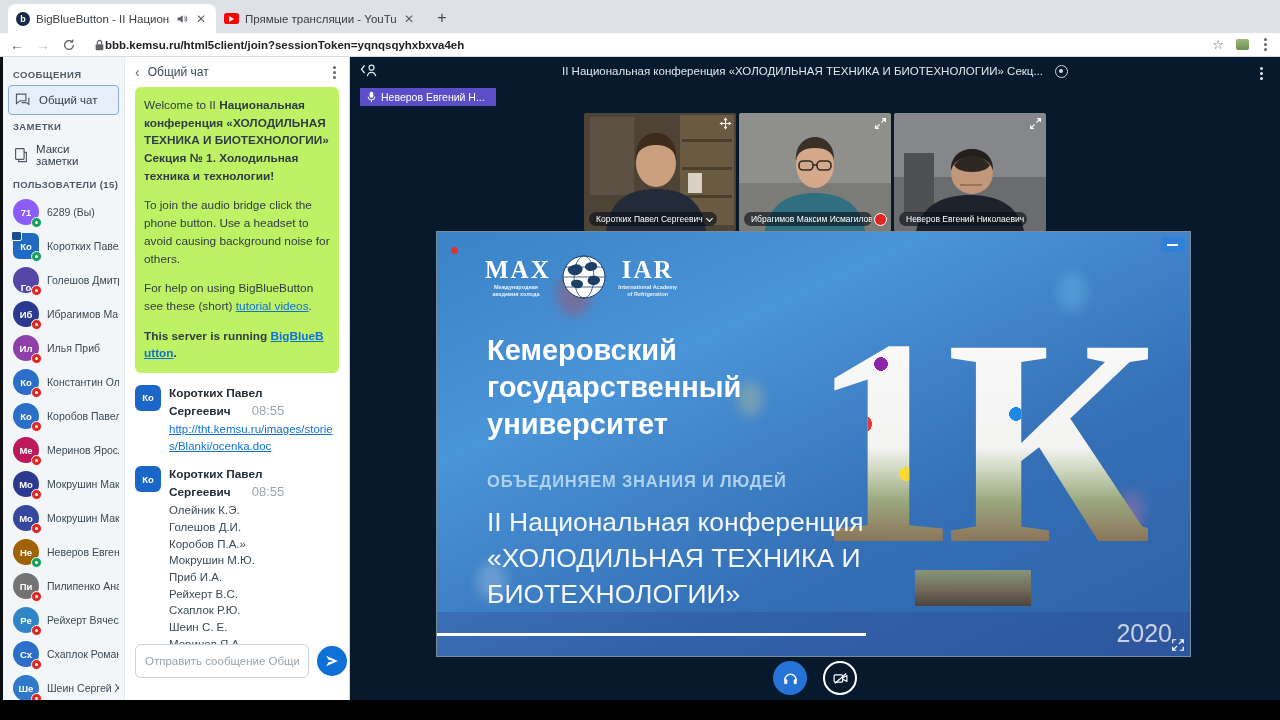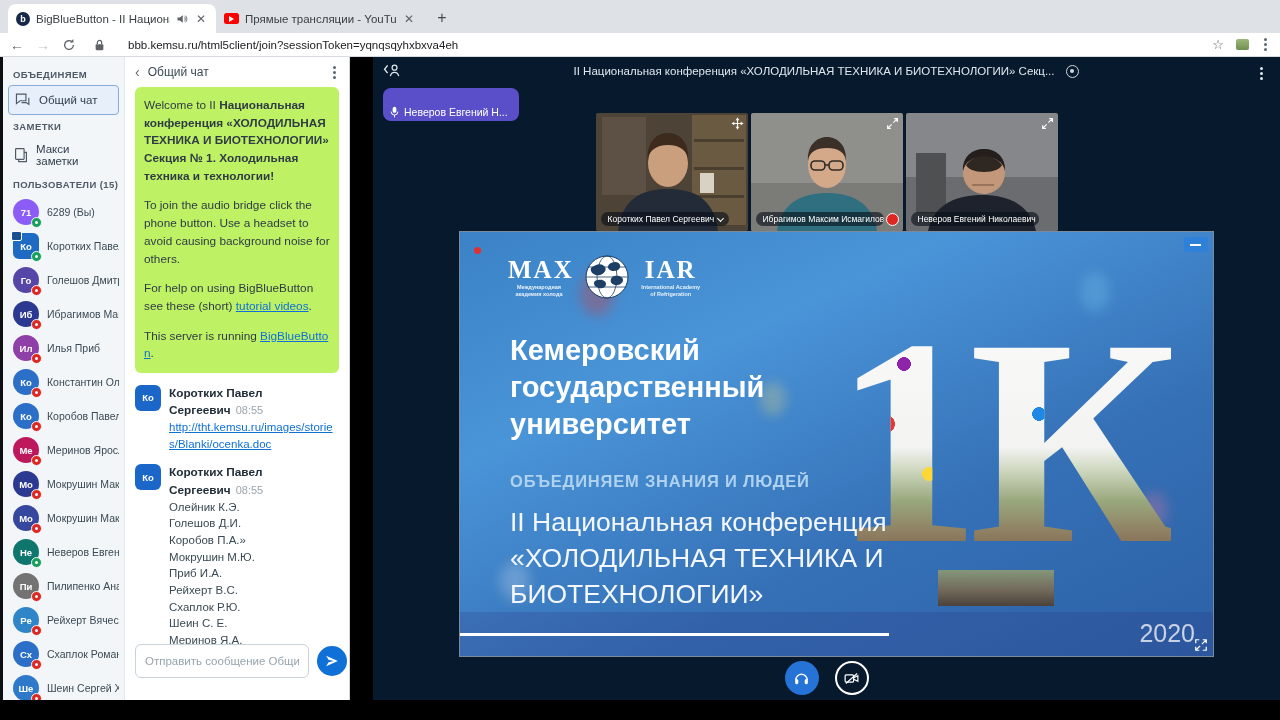--- a/index.html
+++ b/index.html
@@ -13,21 +13,21 @@
   .tab .t-title { flex:1; white-space:nowrap; overflow:hidden; }
   .tab .t-close { color:#5f6368; font-size:12px; padding:0 2px; }
   .fav-bbb { width:14px; height:14px; border-radius:50%; background:#16294a; color:#fff; font-size:9px; font-weight:bold; display:flex; align-items:center; justify-content:center; flex:0 0 auto;}
   .fav-yt { width:15px; height:11px; border-radius:2.5px; background:#f00; position:relative; flex:0 0 auto;}
   .fav-yt:after { content:""; position:absolute; left:5px; top:2.5px; border-left:5px solid #fff; border-top:3px solid transparent; border-bottom:3px solid transparent; }
   .speaker { width:12px; height:12px; flex:0 0 auto; }
   .newtab { width:24px; height:24px; margin:0 0 3px 6px; border-radius:50%; display:flex; align-items:center; justify-content:center; font-size:16px; color:#45494d; }
   .toolbar { height:24px; background:#fff; display:flex; align-items:center; padding:0 10px; gap:12px; border-bottom:1px solid #d7dade; }
   .nav-ic { font-size:14px; color:#5f6368; line-height:1; }
   .nav-ic.disabled { color:#c3c7cb; }
-  .urlbox { flex:1; display:flex; align-items:center; gap:23px; padding-left:6px; }
+  .urlbox { flex:1; display:flex; align-items:center; gap:0; padding-left:6px;font-weight:bold; }
   .url-text { font-size:11.5px; color:#202124; }
   .ext-ic { width:13px; height:11px; background:linear-gradient(#9db87c,#6f8f4f); border-radius:2px; }
   .star { font-size:13px; color:#5f6368; }
 
   
   .app { position:absolute; top:57px; left:0; width:1280px; height:643px; display:flex; border-left:3px solid #0c0e12; }
 
   
   .nav { width:122px; background:#f3f6f9; border-right:1px solid #e2e8ee; padding:6px 5px 0 5px; overflow:hidden; }
   .sec-label { font-size:9.5px; font-weight:bold; letter-spacing:.4px; color:#4e5a66; margin:6px 0 5px 5px; }
@@ -46,42 +46,42 @@
 
   
   .chat { width:225px; background:#fff; border-right:1px solid #cfd6dd; position:relative; padding:0 10px; }
   .chat-head { height:30px; display:flex; align-items:center; gap:8px; font-size:12px; color:#3b4a54; }
   .chat-head .back { font-size:14px; color:#5a6770; }
   .chat-head .title { flex:1; }
   .kebab { display:inline-flex; flex-direction:column; gap:2px; padding:3px; }
   .kebab i { width:3px; height:3px; border-radius:50%; background:#5a6770; }
   .welcome { background:#bef264; border-radius:6px; padding:10px 9px; font-size:11.8px; line-height:1.5; color:#2f3b45; }
   .welcome p { margin-bottom:12px; }
-  .welcome p:last-child { margin-bottom:0; }
+  .welcome p:last-child { margin-bottom:0;font-weight:bold; }
   .lnk { color:#0f70d7; text-decoration:underline; word-break:break-all; }
   .msg { display:flex; gap:8px; margin-top:12px; }
   .msg-av { width:26px; height:26px; border-radius:6px; background:#1b66c9; color:#fff; font-size:9.5px; font-weight:bold; display:flex; align-items:center; justify-content:center; flex:0 0 auto; }
   .msg-body { font-size:11.5px; color:#3b4a54; line-height:1.45; min-width:0; }
   .msg-author { font-weight:bold; color:#222e38; font-size:11.8px; }
-  .msg-time { font-size:11px; color:#9aa6af; margin-left:5px; }
+  .msg-time { font-size:13px; color:#9aa6af; margin-left:21px; }
   .chat-input-row { position:absolute; left:10px; right:10px; bottom:22px; display:flex; gap:8px; align-items:center; }
   .chat-input { flex:1; height:34px; border:1px solid #c8d2da; border-radius:6px; padding:0 9px; font-size:11.5px; color:#3b4a54; font-family:"Liberation Sans",sans-serif; }
   .chat-input::placeholder { color:#97a4ae; }
   .send-btn { width:30px; height:30px; border-radius:50%; background:#0f70d7; border:none; display:flex; align-items:center; justify-content:center; flex:0 0 auto; }
 
   
-  .main { flex:1; background:#071a2d; position:relative;margin-left:23px; }
+  .main { flex:1; background:#071a2d; position:relative; }
   .main-head { height:28px; position:relative; display:flex; align-items:center; justify-content:center; }
   .main-title { font-size:11.5px; color:#dfe7ee; max-width:640px; white-space:nowrap; overflow:hidden; }
   .rec-ind { width:13px; height:13px; border:1.5px solid #cfd8e0; border-radius:50%; margin-left:12px; position:relative; }
   .rec-ind:after { content:""; position:absolute; left:3px; top:3px; width:4px; height:4px; border-radius:50%; background:#cfd8e0; }
   .head-left { position:absolute; left:10px; top:5px; }
   .head-kebab { position:absolute; right:14px; top:7px; }
   .head-kebab i { background:#dfe7ee; }
-  .talking { position:absolute; left:10px; top:31px; display:flex; align-items:center; gap:5px; background:#5a4fc8; border-radius:8px; padding:18px 11px 3px 7px; color:#fff; font-size:10.5px; }
+  .talking { position:absolute; left:10px; top:31px; display:flex; align-items:center; gap:5px; background:#5a4fc8; border-radius:0; padding:3px 11px 3px 7px; color:#fff; font-size:10.5px; }
 
   .videos { position:absolute; top:56px; left:0; right:0; display:flex; justify-content:center; gap:3px; }
   .video { width:152px; height:118px; position:relative; border-radius:2px; overflow:hidden; background:#222; }
   .video svg.scene { position:absolute; inset:0; }
   .vpill { position:absolute; left:5px; bottom:5px; display:flex; align-items:center; gap:4px; background:rgba(8,14,24,.62); border-radius:9px; padding:2px 7px; color:#fff; font-size:8.5px; white-space:nowrap; max-width:128px; overflow:hidden; }
   .vchev { width:5px; height:5px; border-right:1.2px solid #fff; border-bottom:1.2px solid #fff; transform:rotate(45deg); margin-top:-2px; flex:0 0 auto;}
   .vmute { position:absolute; right:4px; bottom:5px; width:13px; height:13px; border-radius:50%; background:#df2721; border:1px solid #fff; }
   .vcorner { position:absolute; right:4px; top:4px; opacity:.95; }
 
   
@@ -160,21 +160,21 @@
         <i></i>
         <i></i>
         <i></i>
       </span>
   </div>
 </div>
 
 <div class="app">
 
   <div class="nav">
-    <div class="sec-label">ОБЪЕДИНЯЕМ</div>
+    <div class="sec-label">СООБЩЕНИЯ</div>
     <div class="nav-item sel">
       <svg width="18" height="16" viewBox="0 0 24 22">
         <path d="M3 3h13v9H8l-5 4z" fill="none" stroke="#4e5a66" stroke-width="1.6"></path>
         <path d="M20 8v9l-3.5-2.5H10" fill="none" stroke="#4e5a66" stroke-width="1.6"></path>
       </svg>
       <span>Общий чат</span>
     </div>
     <div class="sec-label">ЗАМЕТКИ</div>
     <div class="nav-item">
       <svg width="16" height="17" viewBox="0 0 20 22">
@@ -195,21 +195,21 @@
 
   <div class="user-row">
     <div class="avatar presenter" style="background: rgb(31, 107, 196);">
             <span class="init">Ко</span>
             <span class="badge green"></span>
           </div>
     <div class="uname">Коротких Павел С...</div>
   </div>
 
   <div class="user-row">
-    <div class="avatar" style="background: rgb(86, 70, 168);">
+    <div class="avatar" style="background: rgb(86, 70, 168); align-items: flex-end;">
             <span class="init">Го</span>
             <span class="badge red"></span>
           </div>
     <div class="uname">Голешов Дмитрий</div>
   </div>
 
   <div class="user-row">
     <div class="avatar" style="background: rgb(43, 57, 144);">
             <span class="init">Иб</span>
             <span class="badge red"></span>
@@ -259,21 +259,21 @@
 
   <div class="user-row">
     <div class="avatar" style="background: rgb(53, 71, 158);">
             <span class="init">Мо</span>
             <span class="badge red"></span>
           </div>
     <div class="uname">Мокрушин Максим к</div>
   </div>
 
   <div class="user-row">
-    <div class="avatar" style="background: #0f766e;">
+    <div class="avatar" style="background: #a16207;">
             <span class="init">Не</span>
             <span class="badge green"></span>
           </div>
     <div class="uname">Неверов Евгений ...</div>
   </div>
 
   <div class="user-row">
     <div class="avatar" style="background: #737373;">
             <span class="init">Пи</span>
             <span class="badge red"></span>

